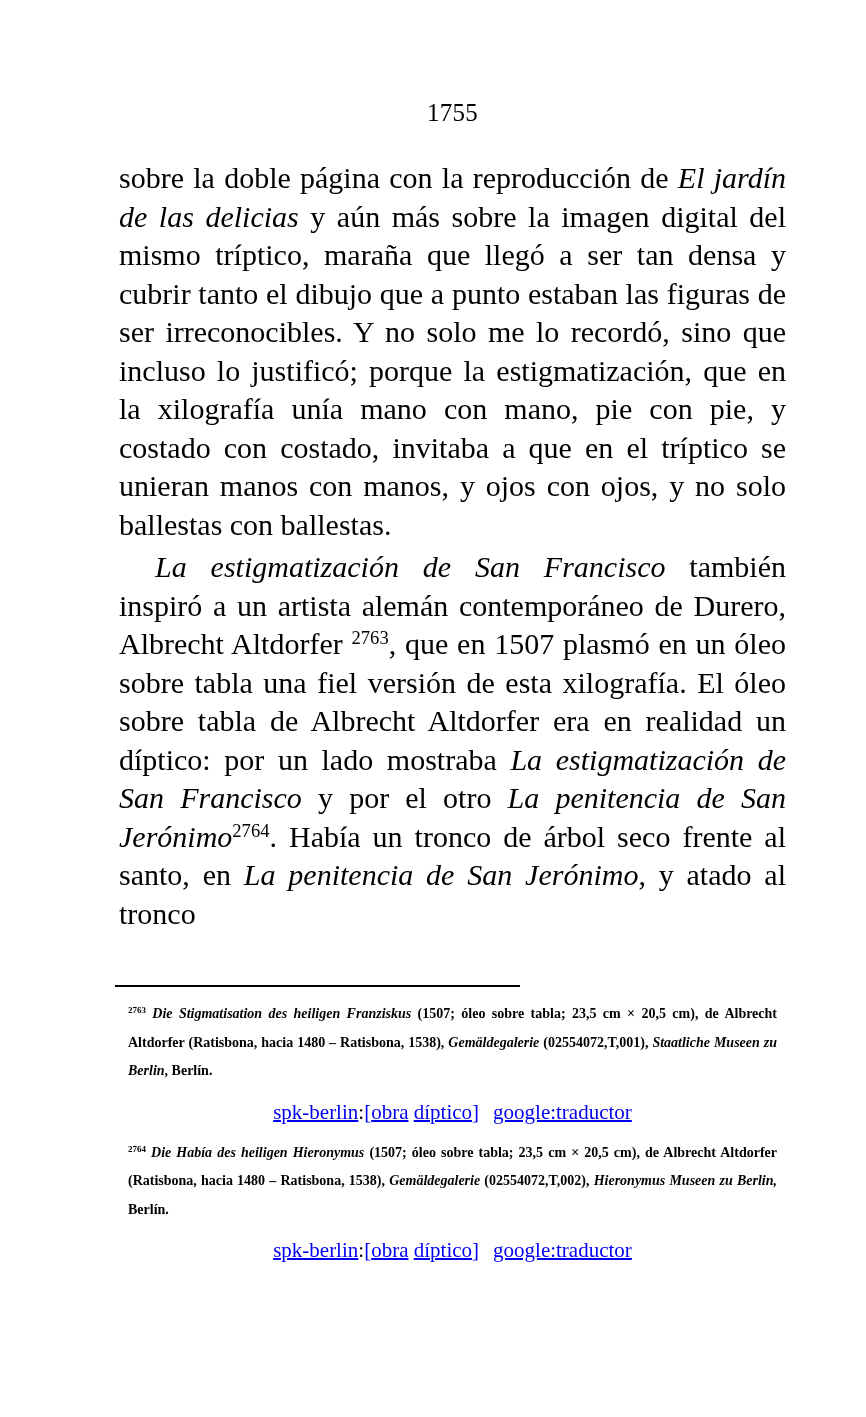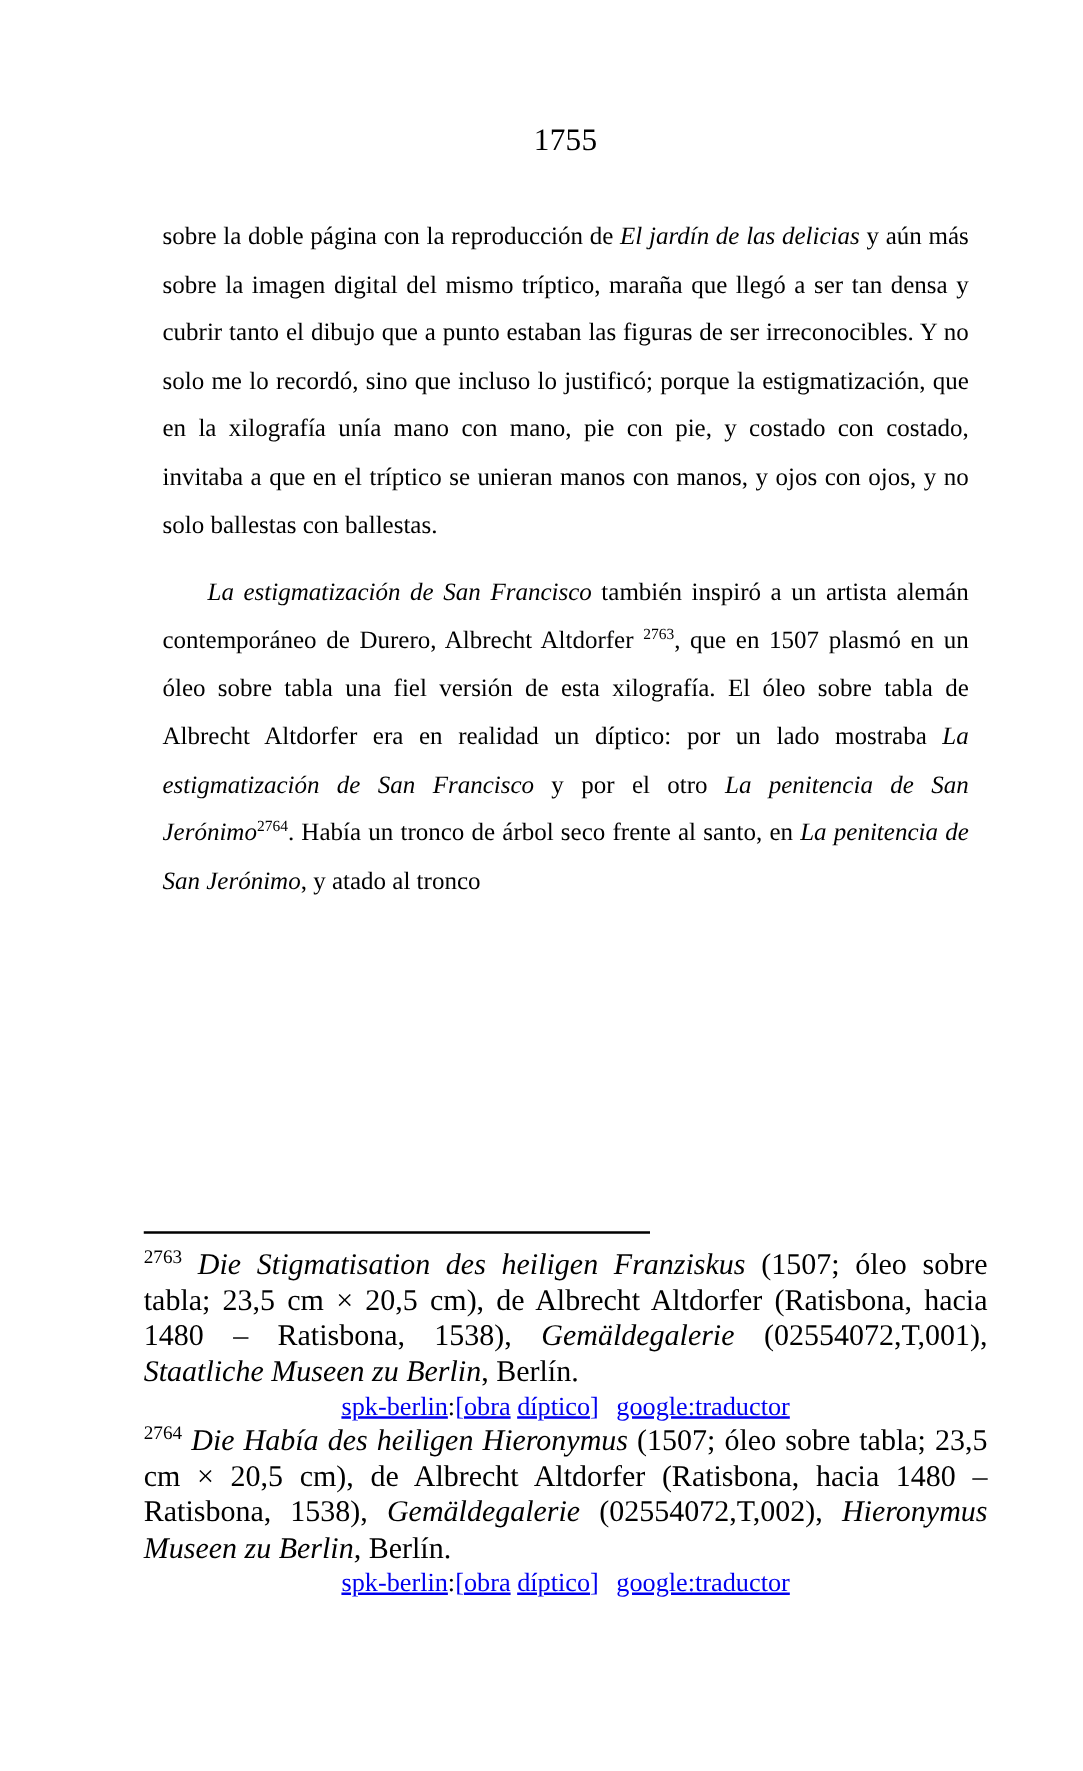--- a/index.html
+++ b/index.html
@@ -33,22 +33,22 @@
     margin-top: 24px;
   }
   
   .textblock {
     position: absolute;
     top: 155px;
     left: 115px;
     width: 675px;
   }
   p.body {
-    margin: 15px;
-    font-size: 20px;
+    margin: 4px;
+    font-size: 30px;
     line-height: 38.5px;
     text-align: justify;
     text-justify: inter-word;
     hyphens: none;
     -webkit-hyphens: none;
   }
   p.body.indent {
     text-indent: 36px;
   }
   .it { font-style: italic; }
@@ -65,26 +65,27 @@
     width: 675px;
   }
   .fn-rule {
     width: 405px;
     height: 0;
     border: 0;
     border-top: 2.2px solid #000;
     margin: 0 0 11px 0;
   }
   p.fn {
-    margin: 0;
-    font-size: 24px;
+    margin: 13px;
+    font-size: 14px;
     line-height: 28.5px;
     text-align: justify;
     text-justify: inter-word;
     hyphens: none;
+    font-weight: bold;
     -webkit-hyphens: none;
   }
   p.fn .fnnum {
     font-size: 0.64em;
     vertical-align: 0.56em;
     line-height: 0;
   }
   .linkline {
     margin: 0;
     font-size: 21px;

